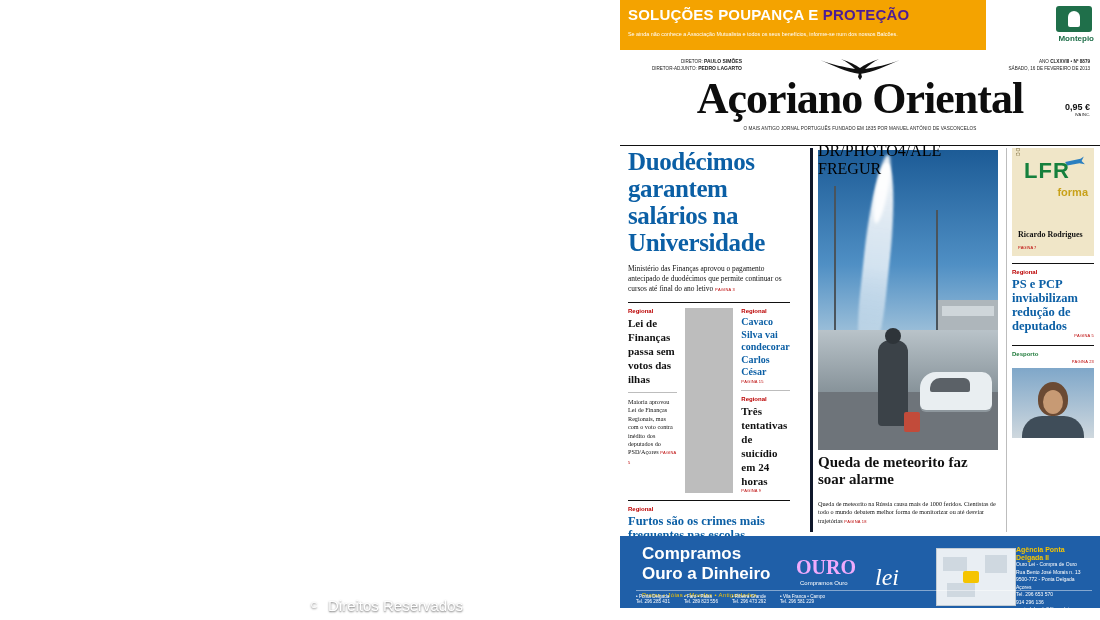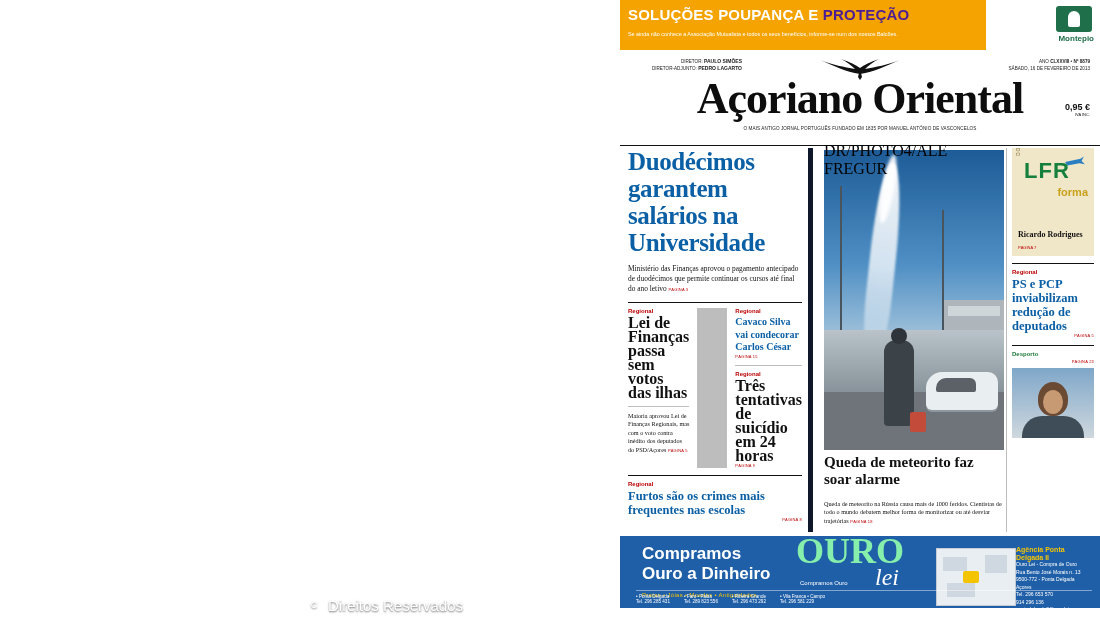--- a/index.html
+++ b/index.html
@@ -100,25 +100,25 @@
     font-family:"Liberation Sans", sans-serif;
     font-size:4.6px;color:#222;letter-spacing:.1px;
   }
   
   .content{
     position:absolute;left:310px;top:146px;width:480px;height:388px;
     background:#ffffff;
   }
   .col-left{
     position:absolute;left:8px;top:2px;width:185px;height:384px;
-    border-right:5px solid #0f172a;
-    padding-right:6px;box-sizing:border-box;
+    border-right:3px solid #0f172a;
+    padding-right:20px;box-sizing:border-box;
   }
   .col-mid{
-    position:absolute;left:204px;top:2px;width:180px;height:384px;
+    position:absolute;left:198px;top:2px;width:180px;height:384px;
   }
   .col-right{
     position:absolute;left:386px;top:2px;width:88px;height:384px;
     border-left:1px solid #bdbdbd;
     padding-left:5px;box-sizing:border-box;
   }
   .lead-title{
     font-family:"Liberation Serif", serif;
     font-size:25px;line-height:27px;
     color:#0b5fa5;font-weight:bold;
@@ -143,21 +143,21 @@
   .kicker.green{color:#1f7a3a;}
   .hl-blue{
     font-family:"Liberation Serif", serif;
     color:#0b5fa5;font-weight:bold;
     font-size:12.5px;line-height:14px;margin:0;
   }
   .hl-blue.sm{font-size:10px;line-height:12.5px;}
   .hl-black{
     font-family:"Liberation Serif", serif;
     color:#111;font-weight:bold;
-    font-size:16px;line-height:14px;margin:0;
+    font-size:11px;line-height:14px;margin:0;
   }
   .body-sm{
     font-family:"Liberation Serif", serif;
     font-size:6.2px;line-height:8.4px;color:#111;margin:4px 0 0 0;
   }
   .two-sub{
     display:flex;gap:8px;
   }
   .two-sub > div{flex:1;}
   .vdiv{width:1px;background:#bdbdbd;}
@@ -287,23 +287,23 @@
     position:absolute;left:310px;top:536px;width:480px;height:72px;
     background:#1f5fa8;
     overflow:hidden;
   }
   .ba-txt1{
     position:absolute;left:22px;top:8px;
     font-family:"Liberation Sans", sans-serif;
     font-weight:bold;font-size:17px;color:#ffffff;line-height:20px;
   }
   .ba-ouro{
-    position:absolute;left:176px;top:0;
-    font-family:"Liberation Serif", serif;
-    font-weight:bold;font-size:36px;color:#86efac;line-height:30px;
+    position:absolute;left:176px;top:16px;
+    font-family:"Liberation Serif", serif;
+    font-weight:bold;font-size:20px;color:#f0abfc;line-height:30px;
   }
   .ba-lei{
     position:absolute;left:255px;top:28px;
     font-family:"Liberation Serif", serif;font-style:italic;
     font-size:24px;color:#ffffff;
   }
   .ba-sub{
     position:absolute;left:180px;top:44px;
     font-family:"Liberation Sans", sans-serif;font-size:6px;color:#ffffff;
   }

